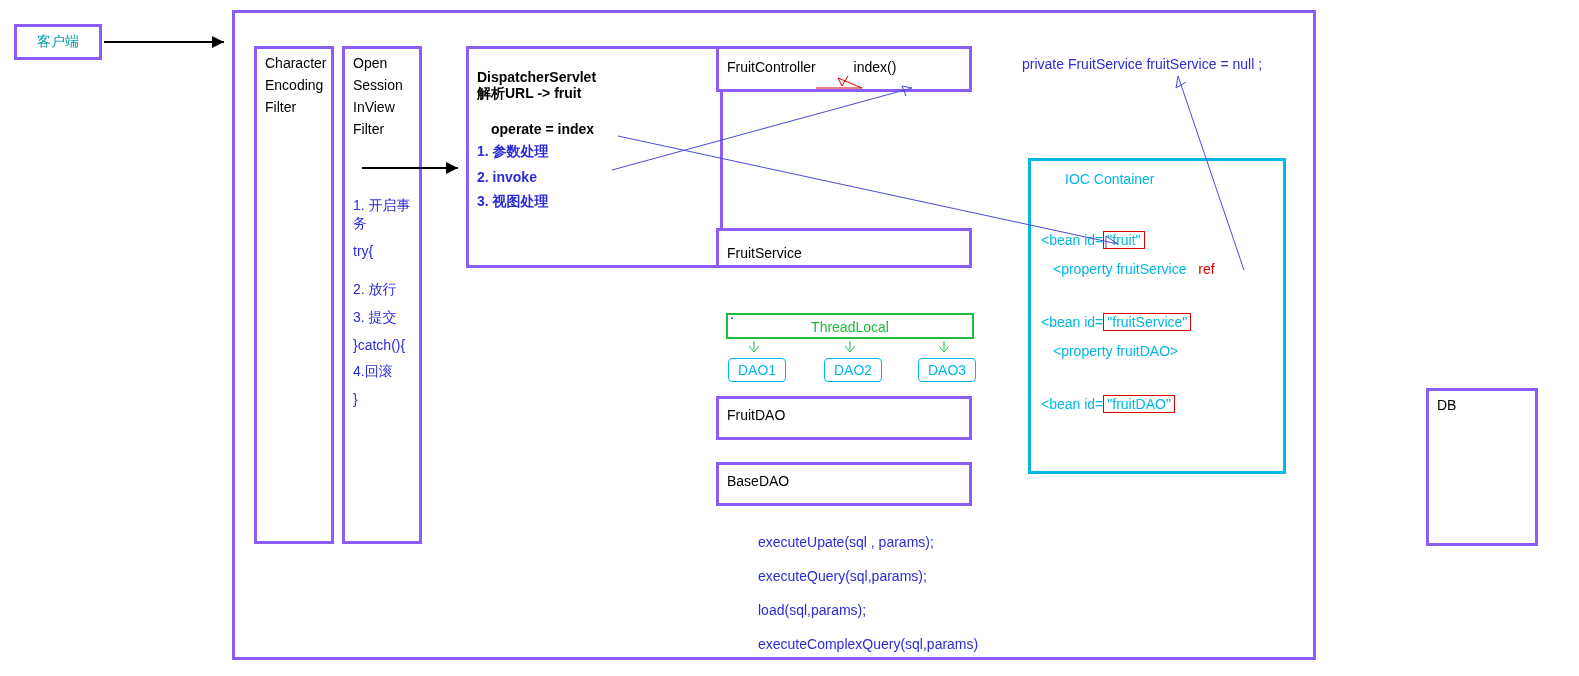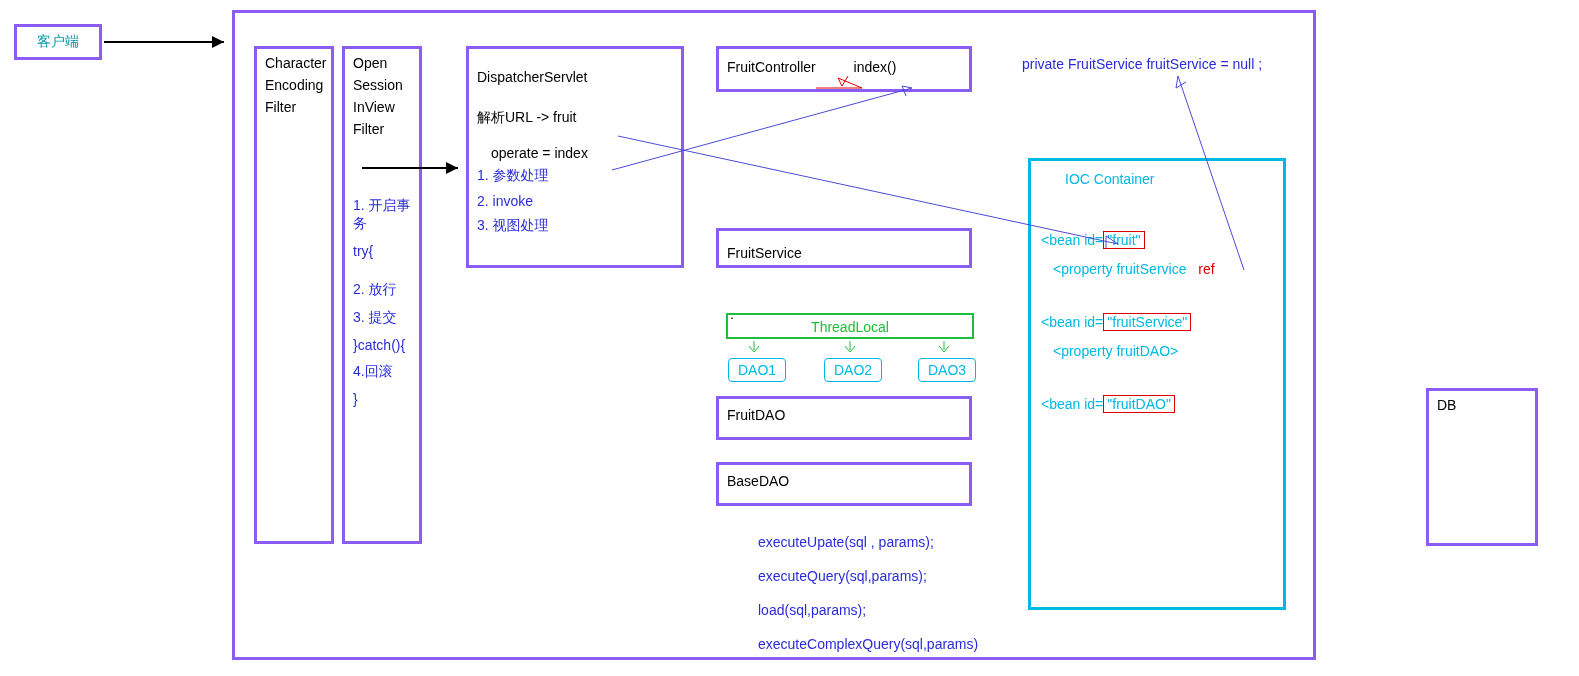--- a/index.html
+++ b/index.html
@@ -82,23 +82,23 @@
     <div>1. 开启事务</div>
     <div style="margin-top:10px;">try{</div>
     <div style="margin-top:22px;">2. 放行</div>
     <div style="margin-top:10px;">3. 提交</div>
     <div style="margin-top:10px;">}catch(){</div>
     <div style="margin-top:10px;">4.回滚</div>
     <div style="margin-top:10px;">}</div>
   </div>
 </div>
 
-<div class="box" style="left:466px; top:46px; width:218px; height:222px;">
+<div class="box" style="left:466px; top:46px; width:257px; height:222px;font-weight:bold;">
   <div style="margin-top:14px;">DispatcherServlet</div>
-  <div style="margin-top:24px;">解析URL -&gt; fruit</div>
+  <div style="">解析URL -&gt; fruit</div>
   <div style="margin-top:18px; margin-left:14px;">operate = index</div>
   <div class="blue" style="margin-top:6px;">1. 参数处理</div>
   <div class="blue" style="margin-top:8px;">2. invoke</div>
   <div class="blue" style="margin-top:8px;">3. 视图处理</div>
 </div>
 
 <div class="box" style="left:716px; top:46px; width:256px; height:46px; padding-top:10px;">
   <span>FruitController</span>
   <span style="margin-left:34px;">index()</span>
 </div>
@@ -125,21 +125,21 @@
 
 <div class="box" style="left:716px; top:462px; width:256px; height:44px; padding-top:8px;">
   <span>BaseDAO</span>
 </div>
 
 <div class="txt blue" style="left:728px; top:534px;">executeUpate(sql , params);</div>
 <div class="txt blue" style="left:728px; top:568px;">executeQuery(sql,params);</div>
 <div class="txt blue" style="left:728px; top:602px;">load(sql,params);</div>
 <div class="txt blue" style="left:728px; top:636px;">executeComplexQuery(sql,params)</div>
 
-<div class="ioc" style="left:1028px; top:158px; width:258px; height:452px;">
+<div class="ioc" style="left:1028px; top:158px; width:258px; height:316px;">
   <div style="margin-left:24px;">IOC Container</div>
   <div style="margin-top:44px;">
     <span>&lt;bean id=</span><span class="redbox">"fruit"</span>
   </div>
   <div style="margin-top:12px; margin-left:12px;">
     <span>&lt;property fruitService</span>
     <span class="red" style="margin-left:8px;">ref</span>
   </div>
   <div style="margin-top:36px;">
     <span>&lt;bean id=</span><span class="redbox">"fruitService"</span>

